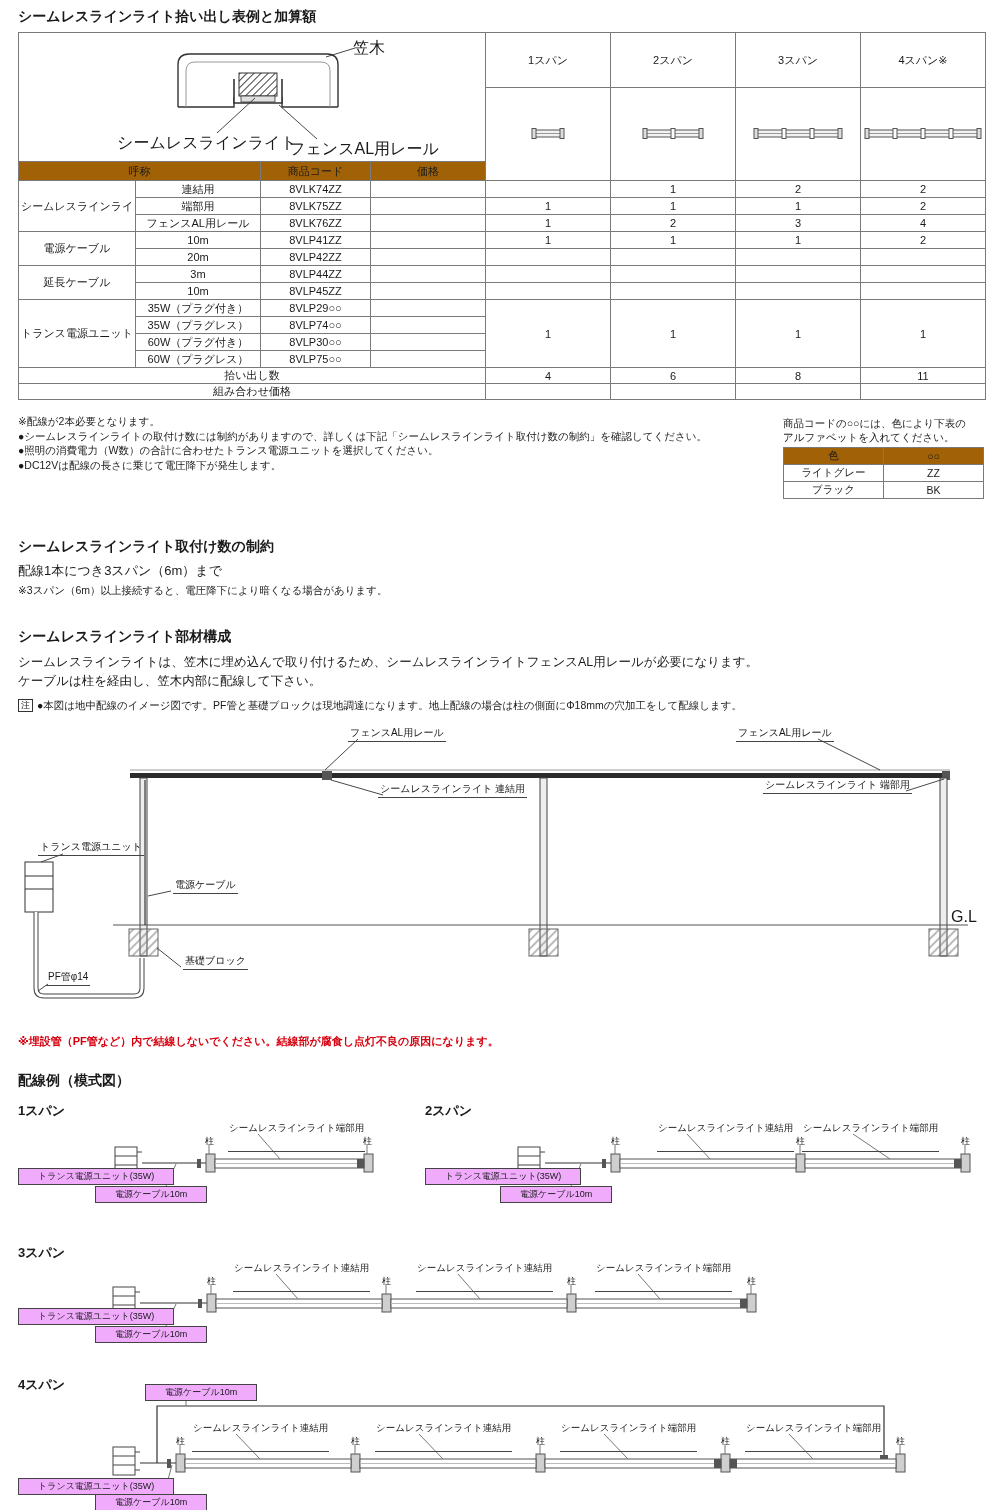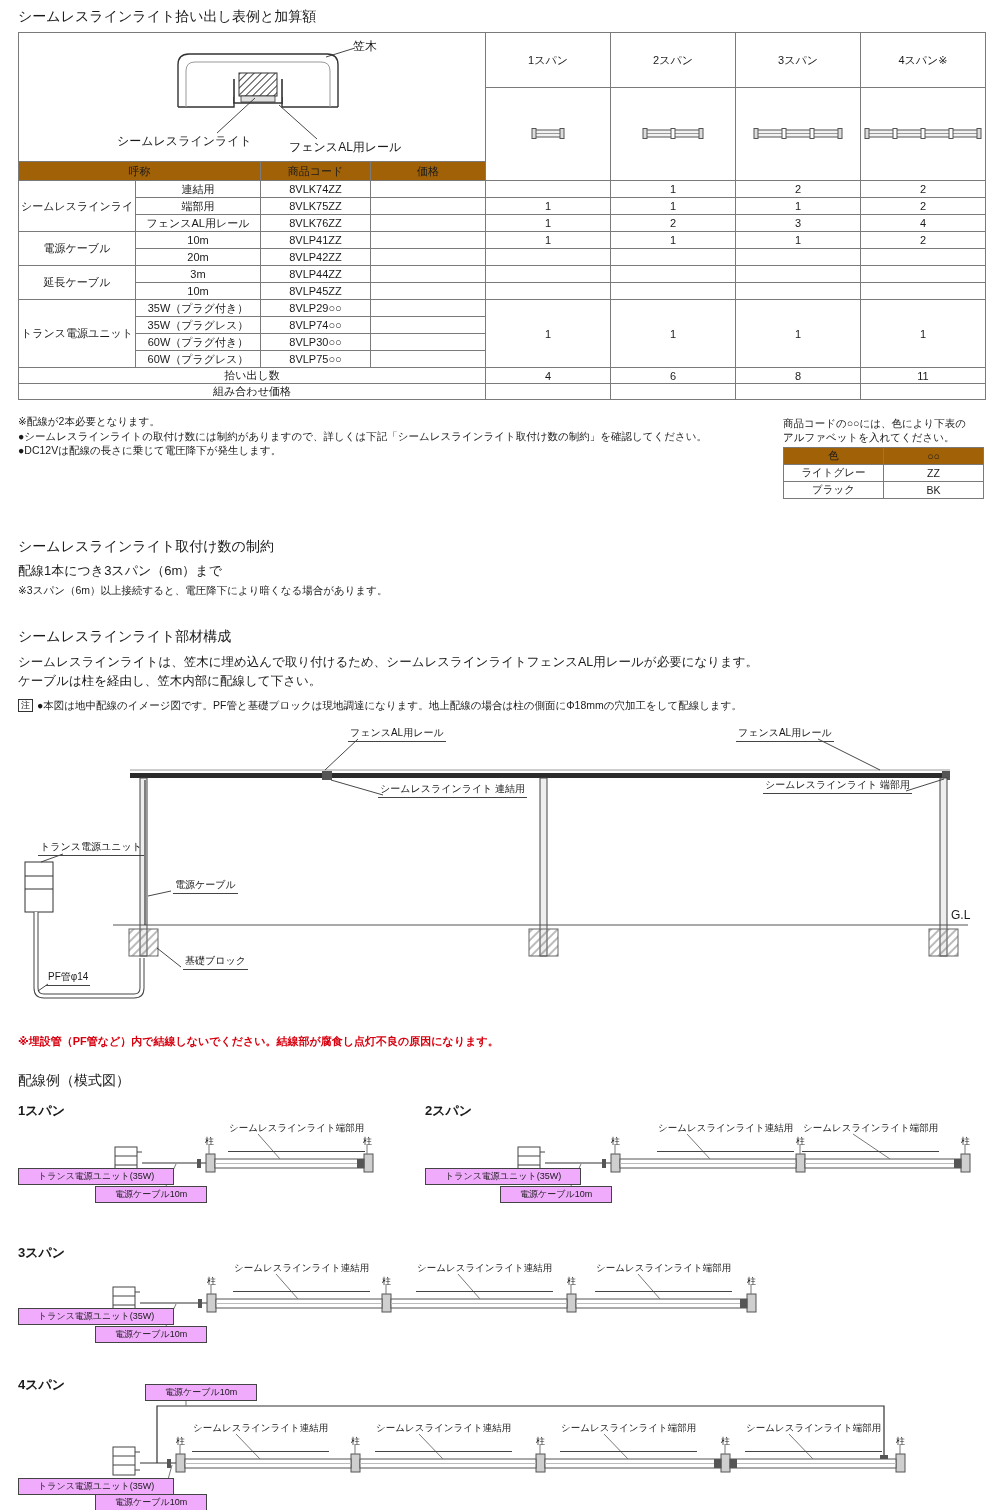--- a/index.html
+++ b/index.html
@@ -1,20 +1,20 @@
 <!DOCTYPE html>
 <html><head>
 <meta charset="utf-8">
 <style>
   * { margin:0; padding:0; box-sizing:border-box; }
   html,body { background:#fff; }
   body { width:1000px; height:1510px; position:relative; overflow:hidden;
          font-family:"Liberation Sans","DejaVu Sans",sans-serif; color:#1a1a1a; }
   .a { position:absolute; }
-  .sec-title { font-size:14px; font-weight:normal; white-space:nowrap; }
+  .sec-title { font-size:14px; font-weight:bold; white-space:nowrap; }
   .span-title { font-size:13px; font-weight:bold; white-space:nowrap; }
 
   
   table.main { border-collapse:collapse; table-layout:fixed; width:967px; background:#fff; }
   table.main td { border:1px solid #7a7a7a; font-size:11px; text-align:center;
                   vertical-align:middle; padding:0 2px; overflow:hidden; white-space:nowrap; }
   table.main { border:1px solid #444; }
   td.hd { background:#a16207; font-weight:normal; }
   td.grp { white-space:normal; line-height:13px; padding:0 1px; }
   tr.r1 { height:55px; } tr.r2 { height:74px; } tr.r3 { height:19px; }
@@ -34,21 +34,21 @@
   .smallnote { font-size:10.5px; white-space:nowrap; }
   .body13 { font-size:13px; white-space:nowrap; }
   .body12 { font-size:12.5px; white-space:nowrap; }
   .notemark { display:inline-block; border:1px solid #333; font-size:9px; line-height:11px;
               padding:0 2px; margin-right:4px; vertical-align:1px; }
   .rednote { font-size:11px; font-weight:bold; color:#d7000f; white-space:nowrap; }
 
   
   .diag { overflow:visible; }
   .diag svg, .wd svg { position:absolute; left:0; top:0; }
-  .plain { position:absolute; font-size:12px; white-space:nowrap; }
+  .plain { position:absolute; font-size:16px; white-space:nowrap; }
   .dlbl  { position:absolute; font-size:10px; white-space:nowrap;
            border-bottom:1px solid #444; padding:0 2px 1px 2px; }
   .clbl  { position:absolute; font-size:9.5px; white-space:nowrap;
            border-bottom:1px solid #444; padding:0 1px 16px 1px; }
   .plbl  { position:absolute; font-size:9px; white-space:nowrap; }
   .boxlab{ position:absolute; font-size:9px; white-space:nowrap; border:1px solid #444;
            padding:1px 19px; background:#f0abfc; }
 </style>
 </head>
 <body>
@@ -247,20 +247,21 @@
     <td></td>
     <td></td>
     <td></td>
   </tr>
   </tbody>
 </table>
 
 <div class="a notes" style="left:18px;top:414px;width:745px">
   <div class="note">※配線が2本必要となります。</div>
   <div class="note">●シームレスラインライトの取付け数には制約がありますので、詳しくは下記「シームレスラインライト取付け数の制約」を確認してください。</div>
+  <div class="note">●照明の消費電力（W数）の合計に合わせたトランス電源ユニットを選択してください。</div>
   <div class="note">●DC12Vは配線の長さに乗じて電圧降下が発生します。</div>
 </div>
 
 <div class="a" style="left:783px;top:416px;width:205px;font-size:10.5px;line-height:14px">
   <div>商品コードの○○には、色により下表の</div>
   <div>アルファベットを入れてください。</div>
 </div>
 <table class="ctab a" style="left:783px;top:447px">
   <colgroup>
       <col style="width:100px">

